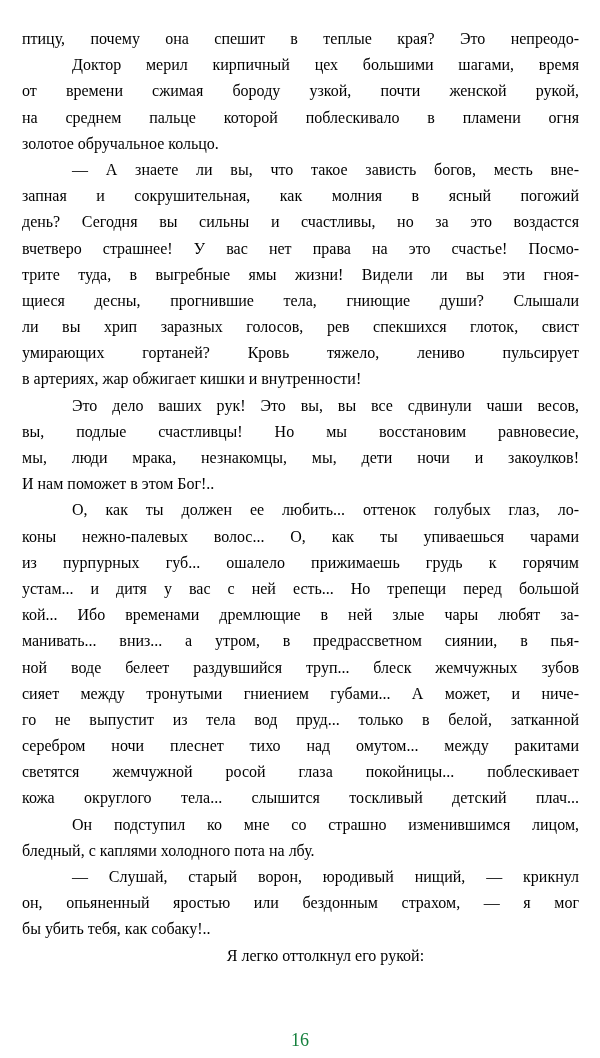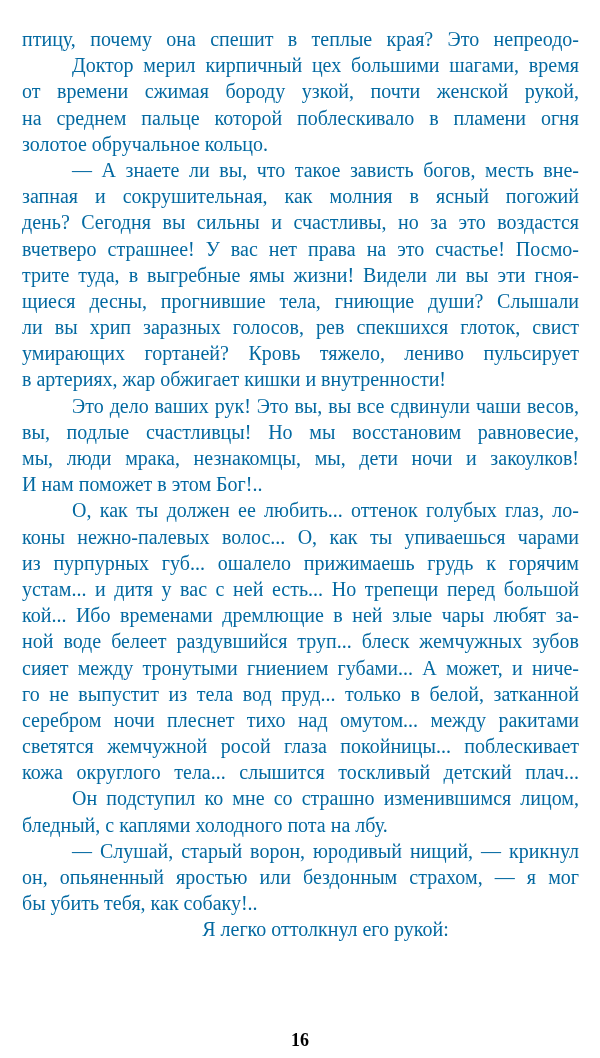--- a/index.html
+++ b/index.html
@@ -1,27 +1,27 @@
 <!DOCTYPE html>
 <html><head>
 <meta charset="utf-8">
 <style>
   html, body { margin: 0; padding: 0; background: #ffffff; }
   body { width: 600px; height: 1058px; position: relative; overflow: hidden; }
   .page {
     position: absolute; left: 22px; top: 26px; width: 557px;
     font-family: "Liberation Serif", serif;
-    font-size: 20px; line-height: 26.2px; color: #0369a1;
+    font-size: 16px; line-height: 26.2px; color: #000000;
   }
   .line { display: block; white-space: nowrap; height: 26.2px; }
   .full { text-align: justify; text-align-last: justify; white-space: normal; }
   .indent { padding-left: 50px; text-align: center; }
   .pagenum {
     position: absolute; left: 0; width: 600px; top: 1030px; text-align: center;
-    font-family: "Liberation Serif", serif; font-size: 18px; font-weight: bold; color: #000000;
+    font-family: "Liberation Serif", serif; font-size: 18px; font-weight: normal; color: #15803d;
   }
 </style>
 </head>
 <body>
 
 <div class="page" id="page-body">
     <span class="line full">птицу, почему она спешит в теплые края? Это непреодо-</span>
     <span class="line full indent">Доктор мерил кирпичный цех большими шагами, время</span>
     <span class="line full">от времени сжимая бороду узкой, почти женской рукой,</span>
     <span class="line full">на среднем пальце которой поблескивало в пламени огня</span>
@@ -37,20 +37,21 @@
     <span class="line">в артериях, жар обжигает кишки и внутренности!</span>
     <span class="line full indent">Это дело ваших рук! Это вы, вы все сдвинули чаши весов,</span>
     <span class="line full">вы, подлые счастливцы! Но мы восстановим равновесие,</span>
     <span class="line full">мы, люди мрака, незнакомцы, мы, дети ночи и закоулков!</span>
     <span class="line">И нам поможет в этом Бог!..</span>
     <span class="line full indent">О, как ты должен ее любить... оттенок голубых глаз, ло-</span>
     <span class="line full">коны нежно-палевых волос... О, как ты упиваешься чарами</span>
     <span class="line full">из пурпурных губ... ошалело прижимаешь грудь к горячим</span>
     <span class="line full">устам... и дитя у вас с ней есть... Но трепещи перед большой</span>
     <span class="line full">кой... Ибо временами дремлющие в ней злые чары любят за-</span>
+    <span class="line full">манивать... вниз... а утром, в предрассветном сиянии, в пья-</span>
     <span class="line full">ной воде белеет раздувшийся труп... блеск жемчужных зубов</span>
     <span class="line full">сияет между тронутыми гниением губами... А может, и ниче-</span>
     <span class="line full">го не выпустит из тела вод пруд... только в белой, затканной</span>
     <span class="line full">серебром ночи плеснет тихо над омутом... между ракитами</span>
     <span class="line full">светятся жемчужной росой глаза покойницы... поблескивает</span>
     <span class="line full">кожа округлого тела... слышится тоскливый детский плач...</span>
     <span class="line full indent">Он подступил ко мне со страшно изменившимся лицом,</span>
     <span class="line">бледный, с каплями холодного пота на лбу.</span>
     <span class="line full indent">— Слушай, старый ворон, юродивый нищий, — крикнул</span>
     <span class="line full">он, опьяненный яростью или бездонным страхом, — я мог</span>

